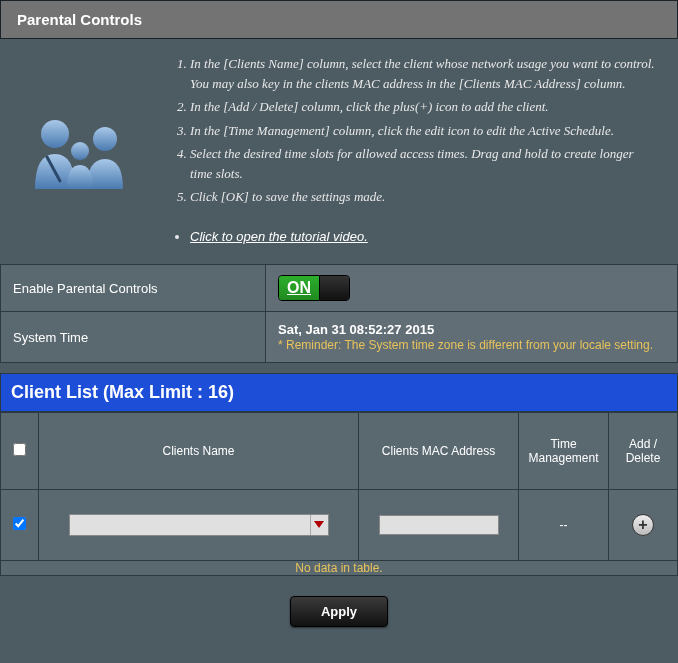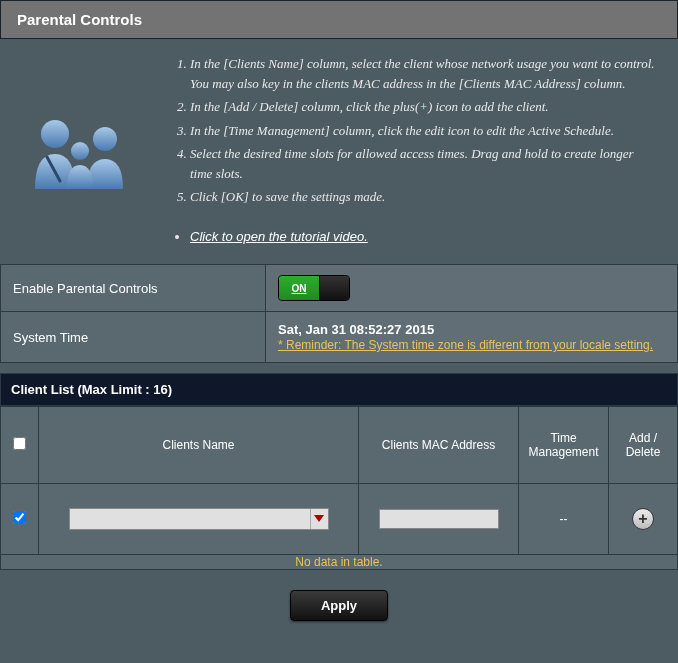--- a/index.html
+++ b/index.html
@@ -86,47 +86,46 @@
       border: 1px solid #000;
       border-radius: 4px;
       overflow: hidden;
       cursor: pointer;
       box-shadow: inset 0 1px 2px rgba(0,0,0,0.5);
     }
     .toggle .on {
       flex: 1;
       background: linear-gradient(#2cae2c, #1f8a1f);
       color: #fff;
-      font-size: 10px;
+      font-size: 16px;
       font-weight: bold;
       display: flex;
       align-items: center;
       justify-content: center;
       text-decoration: underline;
     }
     .toggle .handle {
       width: 30px;
       background: linear-gradient(#333, #111);
       border-left: 1px solid #000;
     }
     .systime-val {
       font-weight: bold;
       font-size: 13px;
     }
     .reminder {
       color: #e8c35a;
-      text-decoration: underline;
       font-size: 12px;
       cursor: pointer;
     }
     .list-header {
-      background: #0f172a;
+      background: #1d4ed8;
       border: 1px solid #2b3a42;
       padding: 8px 10px;
-      font-size: 13px;
+      font-size: 18px;
       font-weight: bold;
       margin-top: 10px;
     }
     .client-table {
       width: 100%;
       border-collapse: collapse;
       table-layout: fixed;
     }
     .client-table th, .client-table td {
       border: 1px solid #2b3a42;

